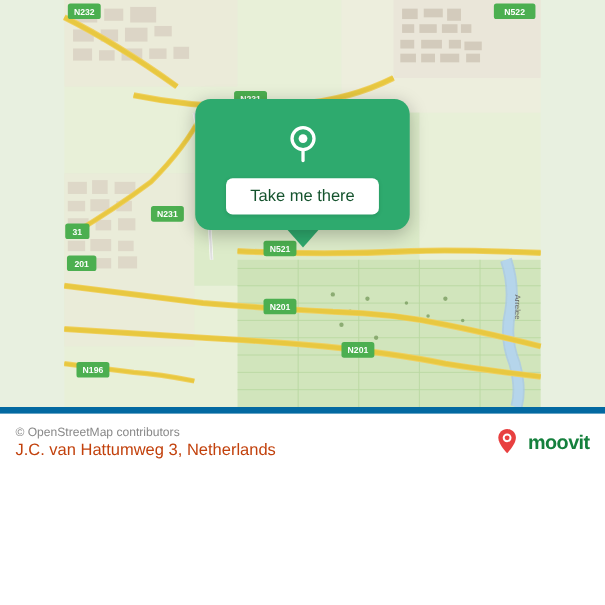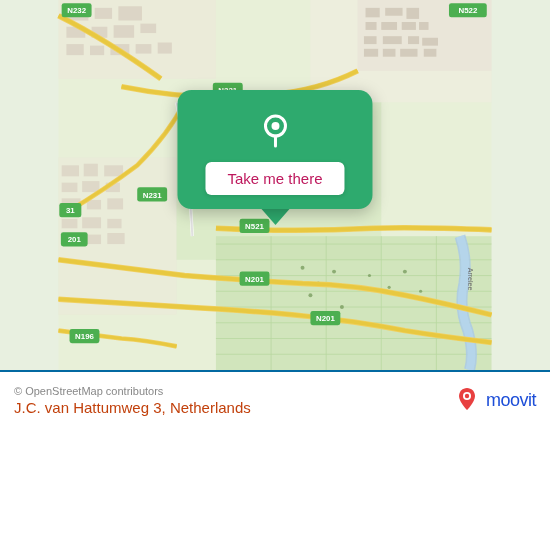--- a/index.html
+++ b/index.html
@@ -58,21 +58,21 @@
     }
 
     .popup-pin-icon {
       width: 44px;
       height: 44px;
       margin-bottom: 10px;
     }
 
     .popup-button {
       background: #fff;
-      color: #be185d;
+      color: #14532d;
       border: none;
       border-radius: 6px;
       padding: 8px 22px;
       font-size: 15px;
       font-weight: 500;
       cursor: pointer;
       white-space: nowrap;
       box-shadow: 0 1px 4px rgba(0,0,0,0.12);
     }
 
@@ -81,21 +81,21 @@
       height: 0;
       border-left: 14px solid transparent;
       border-right: 14px solid transparent;
       border-top: 16px solid #2eaa6e;
     }
 
     
     .bottom-bar {
       height: 58px;
       background: #fff;
-      border-top: 2px solid #0369a1;
+      border-top: 6px solid #0369a1;
       display: flex;
       align-items: center;
       justify-content: space-between;
       padding: 0 14px 0 14px;
     }
 
     .bottom-address {
       font-size: 15px;
       color: #c2410c;
       font-weight: 400;
@@ -107,22 +107,22 @@
       gap: 5px;
     }
 
     .moovit-pin {
       width: 28px;
       height: 28px;
     }
 
     .moovit-text {
       font-size: 18px;
-      font-weight: 400;
-      color: #1d4ed8;
+      font-weight: 700;
+      color: #15803d;
       letter-spacing: -0.5px;
     }
   </style>
 </head>
 <body>
 
 <div class="page-container">
 
   <div class="map-area">
 

